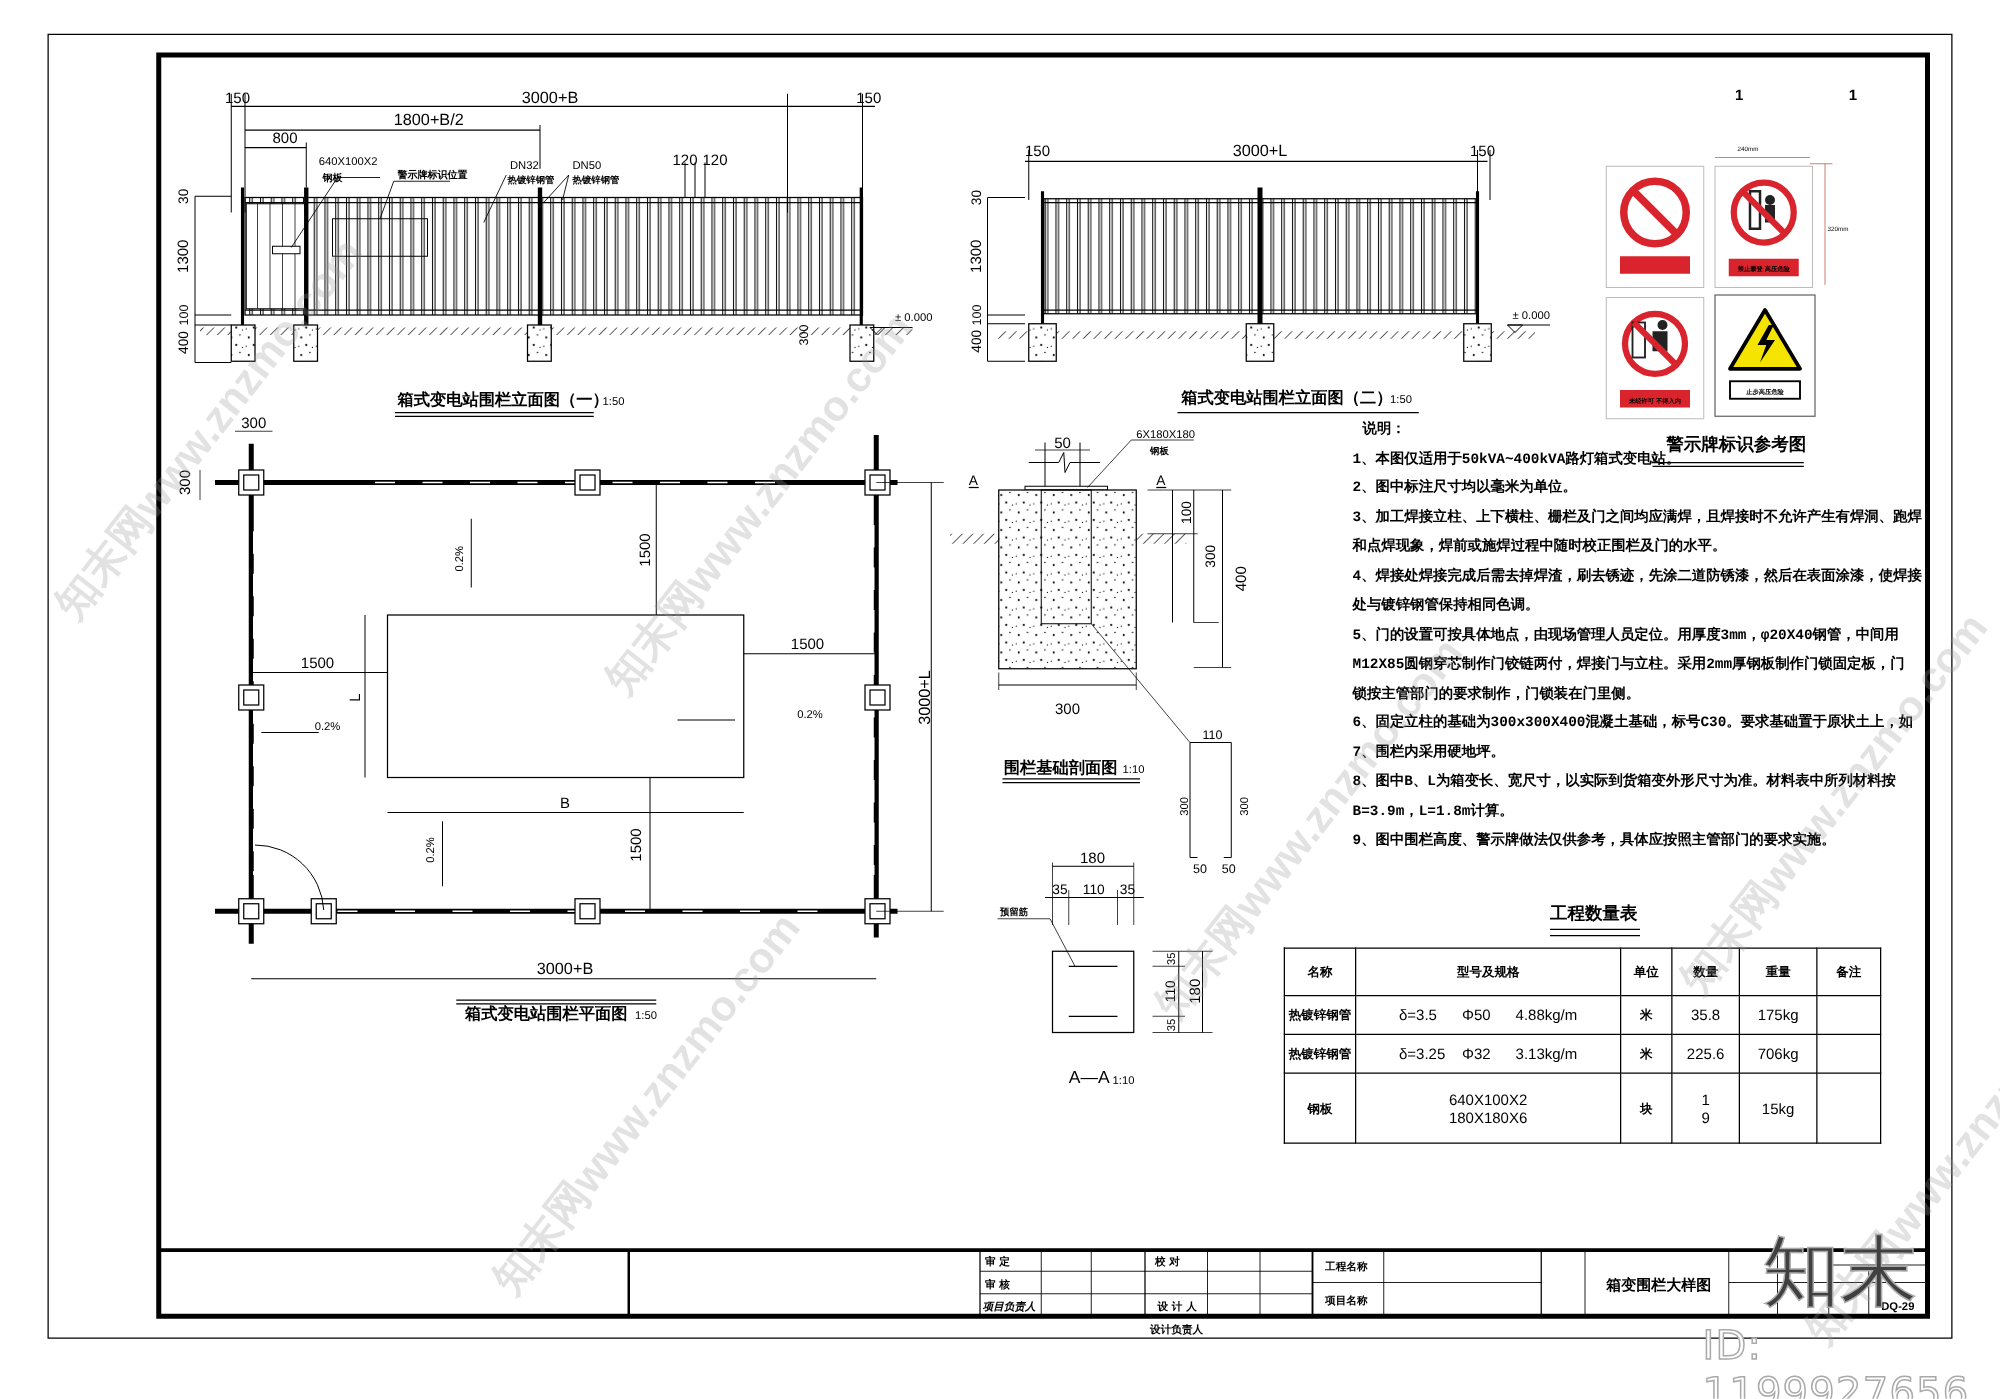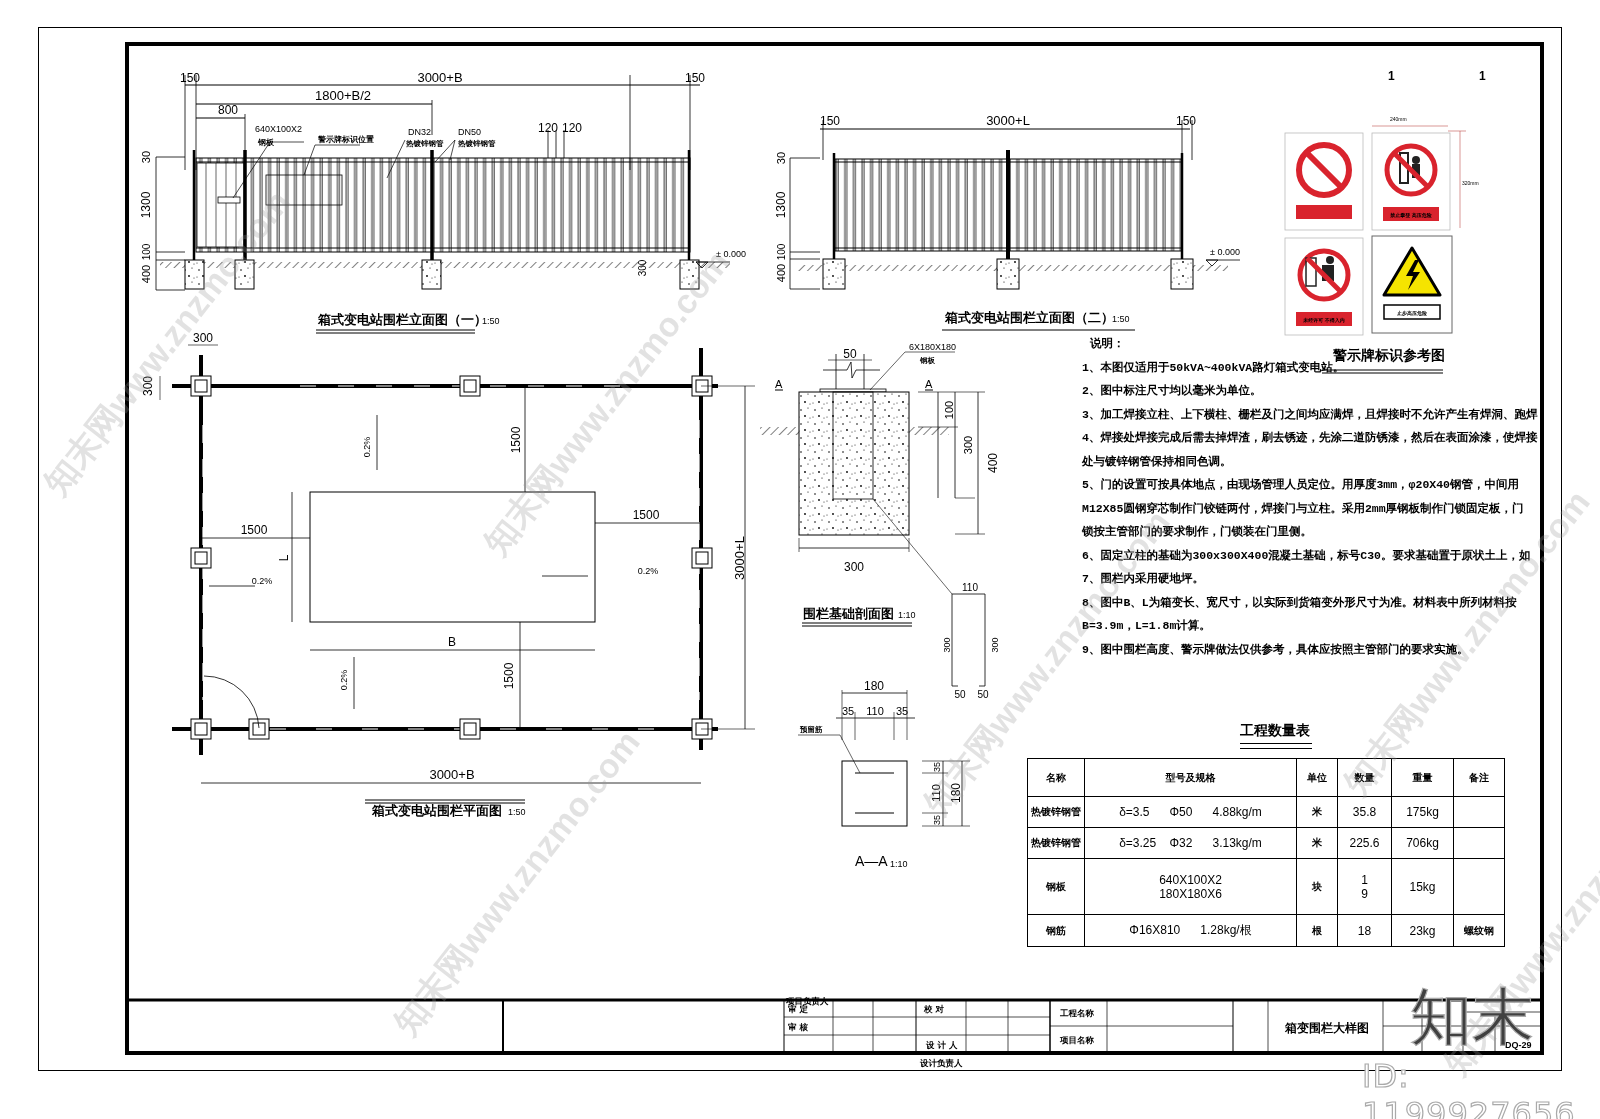--- a/index.html
+++ b/index.html
@@ -381,20 +381,21 @@
     <line x1="1463" y1="1012" x2="1542" y2="1012" stroke-width="0.7"></line>
     <line x1="1495" y1="1012" x2="1495" y2="1053" stroke-width="0.7"></line>
   </g>
 </svg>
 
 <div class="notes">
   <div style="margin-left:8px;">说明：</div>
   <div>1、本图仅适用于50kVA~400kVA路灯箱式变电站。</div>
   <div>2、图中标注尺寸均以毫米为单位。</div>
   <div>3、加工焊接立柱、上下横柱、栅栏及门之间均应满焊，且焊接时不允许产生有焊洞、跑焊</div>
+  <div>和点焊现象，焊前或施焊过程中随时校正围栏及门的水平。</div>
   <div>4、焊接处焊接完成后需去掉焊渣，刷去锈迹，先涂二道防锈漆，然后在表面涂漆，使焊接</div>
   <div>处与镀锌钢管保持相同色调。</div>
   <div>5、门的设置可按具体地点，由现场管理人员定位。用厚度3mm，φ20X40钢管，中间用</div>
   <div>M12X85圆钢穿芯制作门铰链两付，焊接门与立柱。采用2mm厚钢板制作门锁固定板，门</div>
   <div>锁按主管部门的要求制作，门锁装在门里侧。</div>
   <div>6、固定立柱的基础为300x300X400混凝土基础，标号C30。要求基础置于原状土上，如</div>
   <div>7、围栏内采用硬地坪。</div>
   <div>8、图中B、L为箱变长、宽尺寸，以实际到货箱变外形尺寸为准。材料表中所列材料按</div>
   <div>B=3.9m，L=1.8m计算。</div>
   <div>9、图中围栏高度、警示牌做法仅供参考，具体应按照主管部门的要求实施。</div>
@@ -435,34 +436,26 @@
           <div>180X180X6</div>
         </td>
     <td class="nm">块</td>
     <td>
           <div>1</div>
           <div>9</div>
         </td>
     <td>15kg</td>
     <td></td>
   </tr>
-  <tr style="height:32px;">
-    <td class="nm">钢筋</td>
-    <td style="white-space:pre;">Φ16X810      1.28kg/根</td>
-    <td class="nm">根</td>
-    <td>18</td>
-    <td>23kg</td>
-    <td class="nm">螺纹钢</td>
-  </tr>
 </tbody>
   </table>
 
 <div class="tb" style="left:788px;top:1004px;">审  定</div>
 <div class="tb" style="left:788px;top:1022px;">审  核</div>
-<div class="tb" style="left:786px;top:996px;">项目负责人</div>
+<div class="tb" style="left:786px;top:1040px;font-style:italic;">项目负责人</div>
 <div class="tb" style="left:924px;top:1004px;">校  对</div>
 <div class="tb" style="left:920px;top:1022px;margin-top:36px;">设计负责人</div>
 <div class="tb" style="left:926px;top:1040px;">设 计 人</div>
 <div class="tb" style="left:1060px;top:1008px;">工程名称</div>
 <div class="tb" style="left:1060px;top:1035px;">项目名称</div>
 <div class="tb" style="left:1285px;top:1020px;font-size:12px;">箱变围栏大样图</div>
 <div class="tb" style="left:1505px;top:1040px;font-family:'Liberation Sans',sans-serif;font-size:9px;">DQ-29</div>
 
 <div class="wm" style="left:-20px;top:320px;">知末网www.znzmo.com</div>
 <div class="wm" style="left:420px;top:380px;">知末网www.znzmo.com</div>

